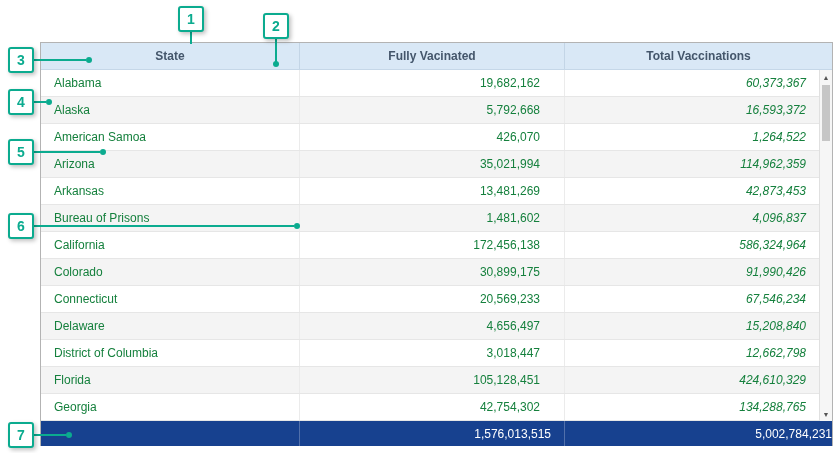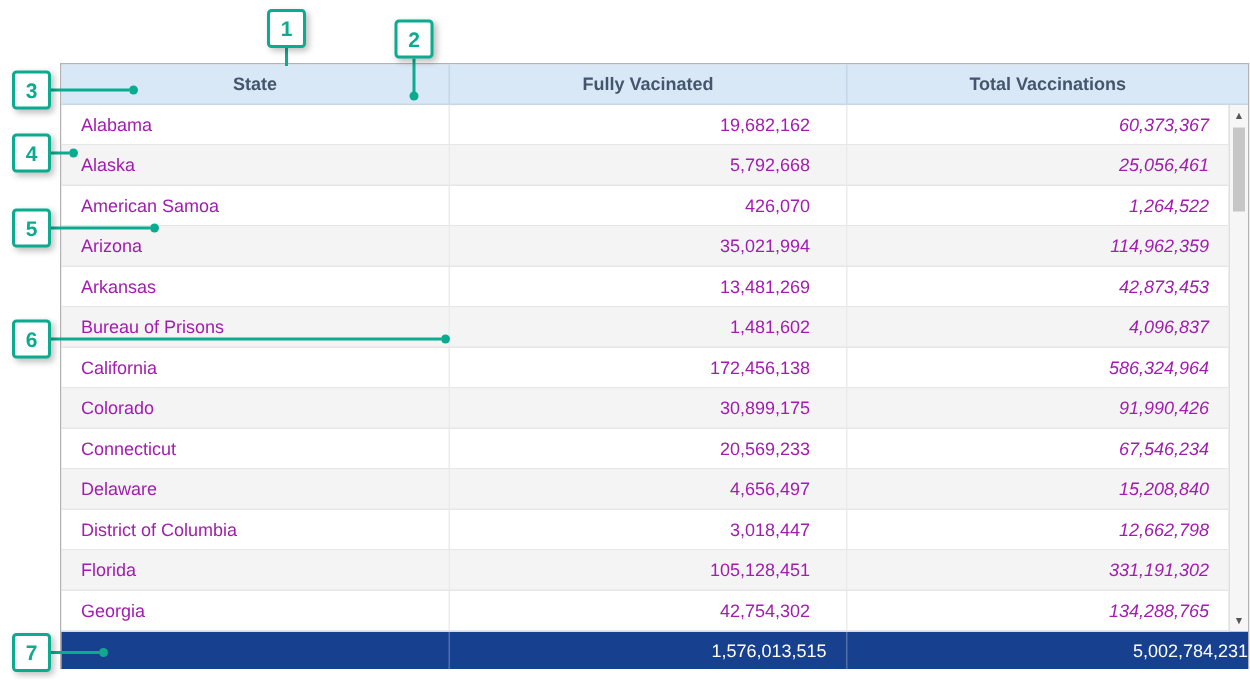--- a/index.html
+++ b/index.html
@@ -22,21 +22,21 @@
   .hcell.h0{width:259px}.hcell.h1{width:265px}.hcell.h2{width:267px}
   .tbody-row{display:flex;height:351px;}
   .rows{width:778px;}
   .trow{
     display:flex;height:27px;box-sizing:border-box;border-bottom:1px solid #e6e6e6;
     background:#ffffff;
   }
   .trow:nth-child(even){background:#f4f4f4;}
   .cell{
     box-sizing:border-box;display:flex;align-items:center;
-    font-size:12px;color:#a21caf;border-right:1px solid #ebebeb;
+    font-size:12px;color:#15803d;border-right:1px solid #ebebeb;
   }
   .cell:last-child{border-right:none;}
   .cell.c0{width:259px;padding-left:13px;justify-content:flex-start;}
   .cell.c1{width:265px;padding-right:24px;justify-content:flex-end;}
   .cell.c2{width:254px;padding-right:13px;justify-content:flex-end;font-style:italic;}
   
   .vscroll{width:13px;height:351px;background:#f6f6f6;border-left:1px solid #e0e0e0;
     box-sizing:border-box;position:relative;}
   .sb-arrow{position:absolute;left:0;width:12px;height:14px;font-size:7px;color:#555;
     display:flex;align-items:center;justify-content:center;cursor:pointer;}
@@ -75,21 +75,21 @@
   <div class="tbody-row">
     <div class="rows" id="rows">
         <div class="trow">
           <div class="cell c0">Alabama</div>
           <div class="cell c1">19,682,162</div>
           <div class="cell c2">60,373,367</div>
         </div>
         <div class="trow">
           <div class="cell c0">Alaska</div>
           <div class="cell c1">5,792,668</div>
-          <div class="cell c2">25,056,461</div>
+          <div class="cell c2">16,593,372</div>
         </div>
         <div class="trow">
           <div class="cell c0">American Samoa</div>
           <div class="cell c1">426,070</div>
           <div class="cell c2">1,264,522</div>
         </div>
         <div class="trow">
           <div class="cell c0">Arizona</div>
           <div class="cell c1">35,021,994</div>
           <div class="cell c2">114,962,359</div>
@@ -125,21 +125,21 @@
           <div class="cell c2">15,208,840</div>
         </div>
         <div class="trow">
           <div class="cell c0">District of Columbia</div>
           <div class="cell c1">3,018,447</div>
           <div class="cell c2">12,662,798</div>
         </div>
         <div class="trow">
           <div class="cell c0">Florida</div>
           <div class="cell c1">105,128,451</div>
-          <div class="cell c2">331,191,302</div>
+          <div class="cell c2">424,610,329</div>
         </div>
         <div class="trow">
           <div class="cell c0">Georgia</div>
           <div class="cell c1">42,754,302</div>
           <div class="cell c2">134,288,765</div>
         </div>
       </div>
     <div class="vscroll">
       <div class="sb-arrow up">▲</div>
       <div class="sb-thumb"></div>

